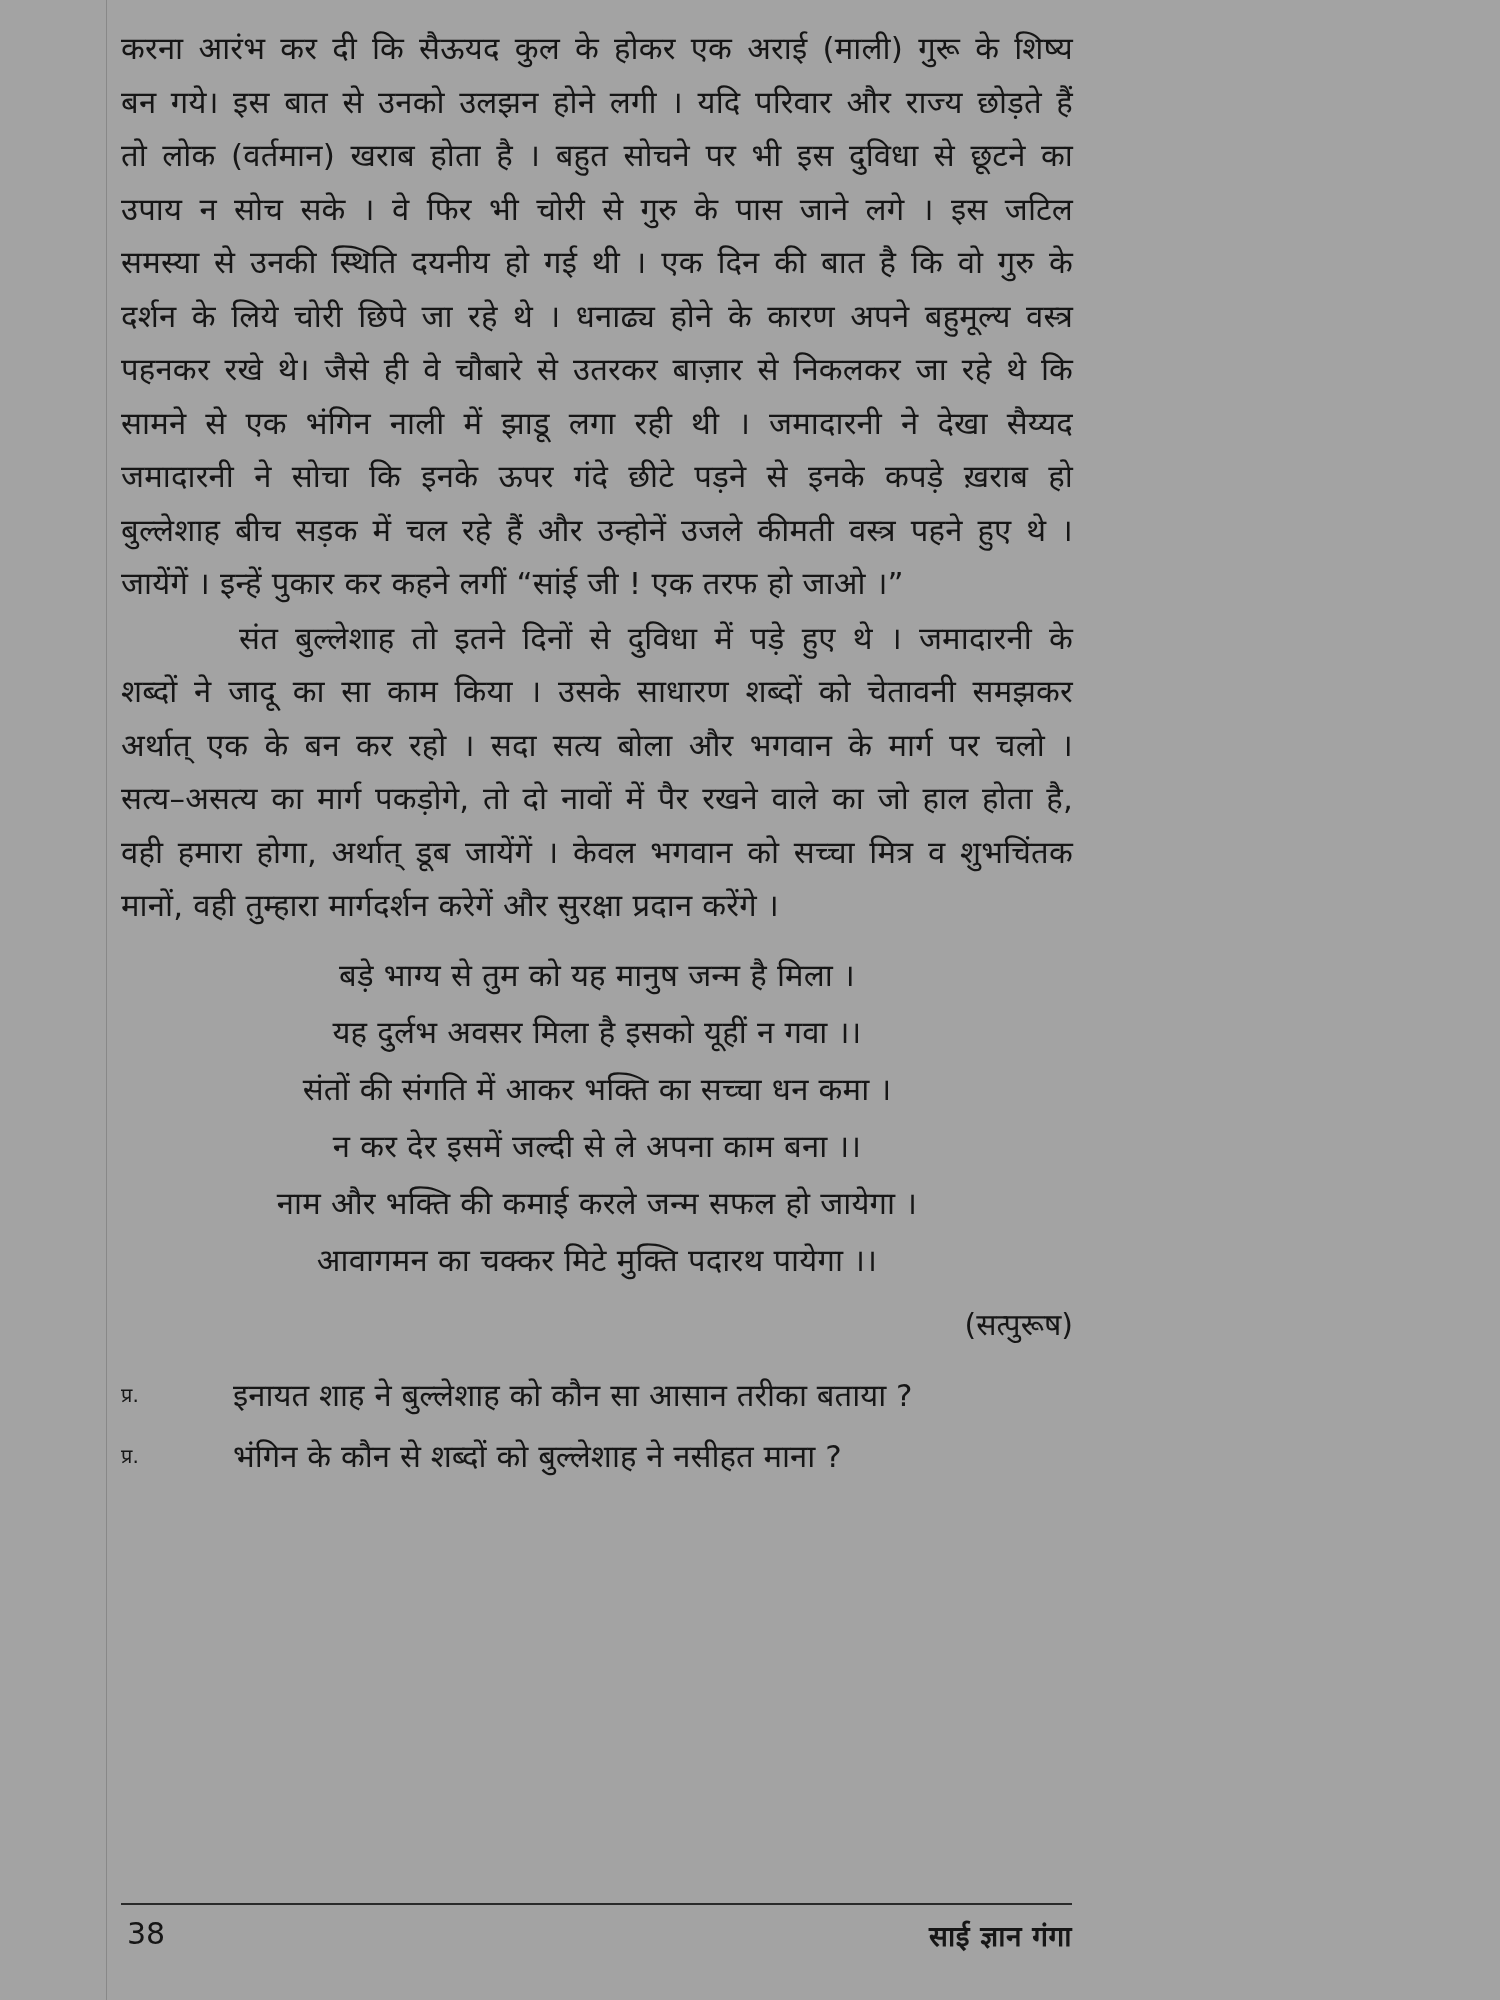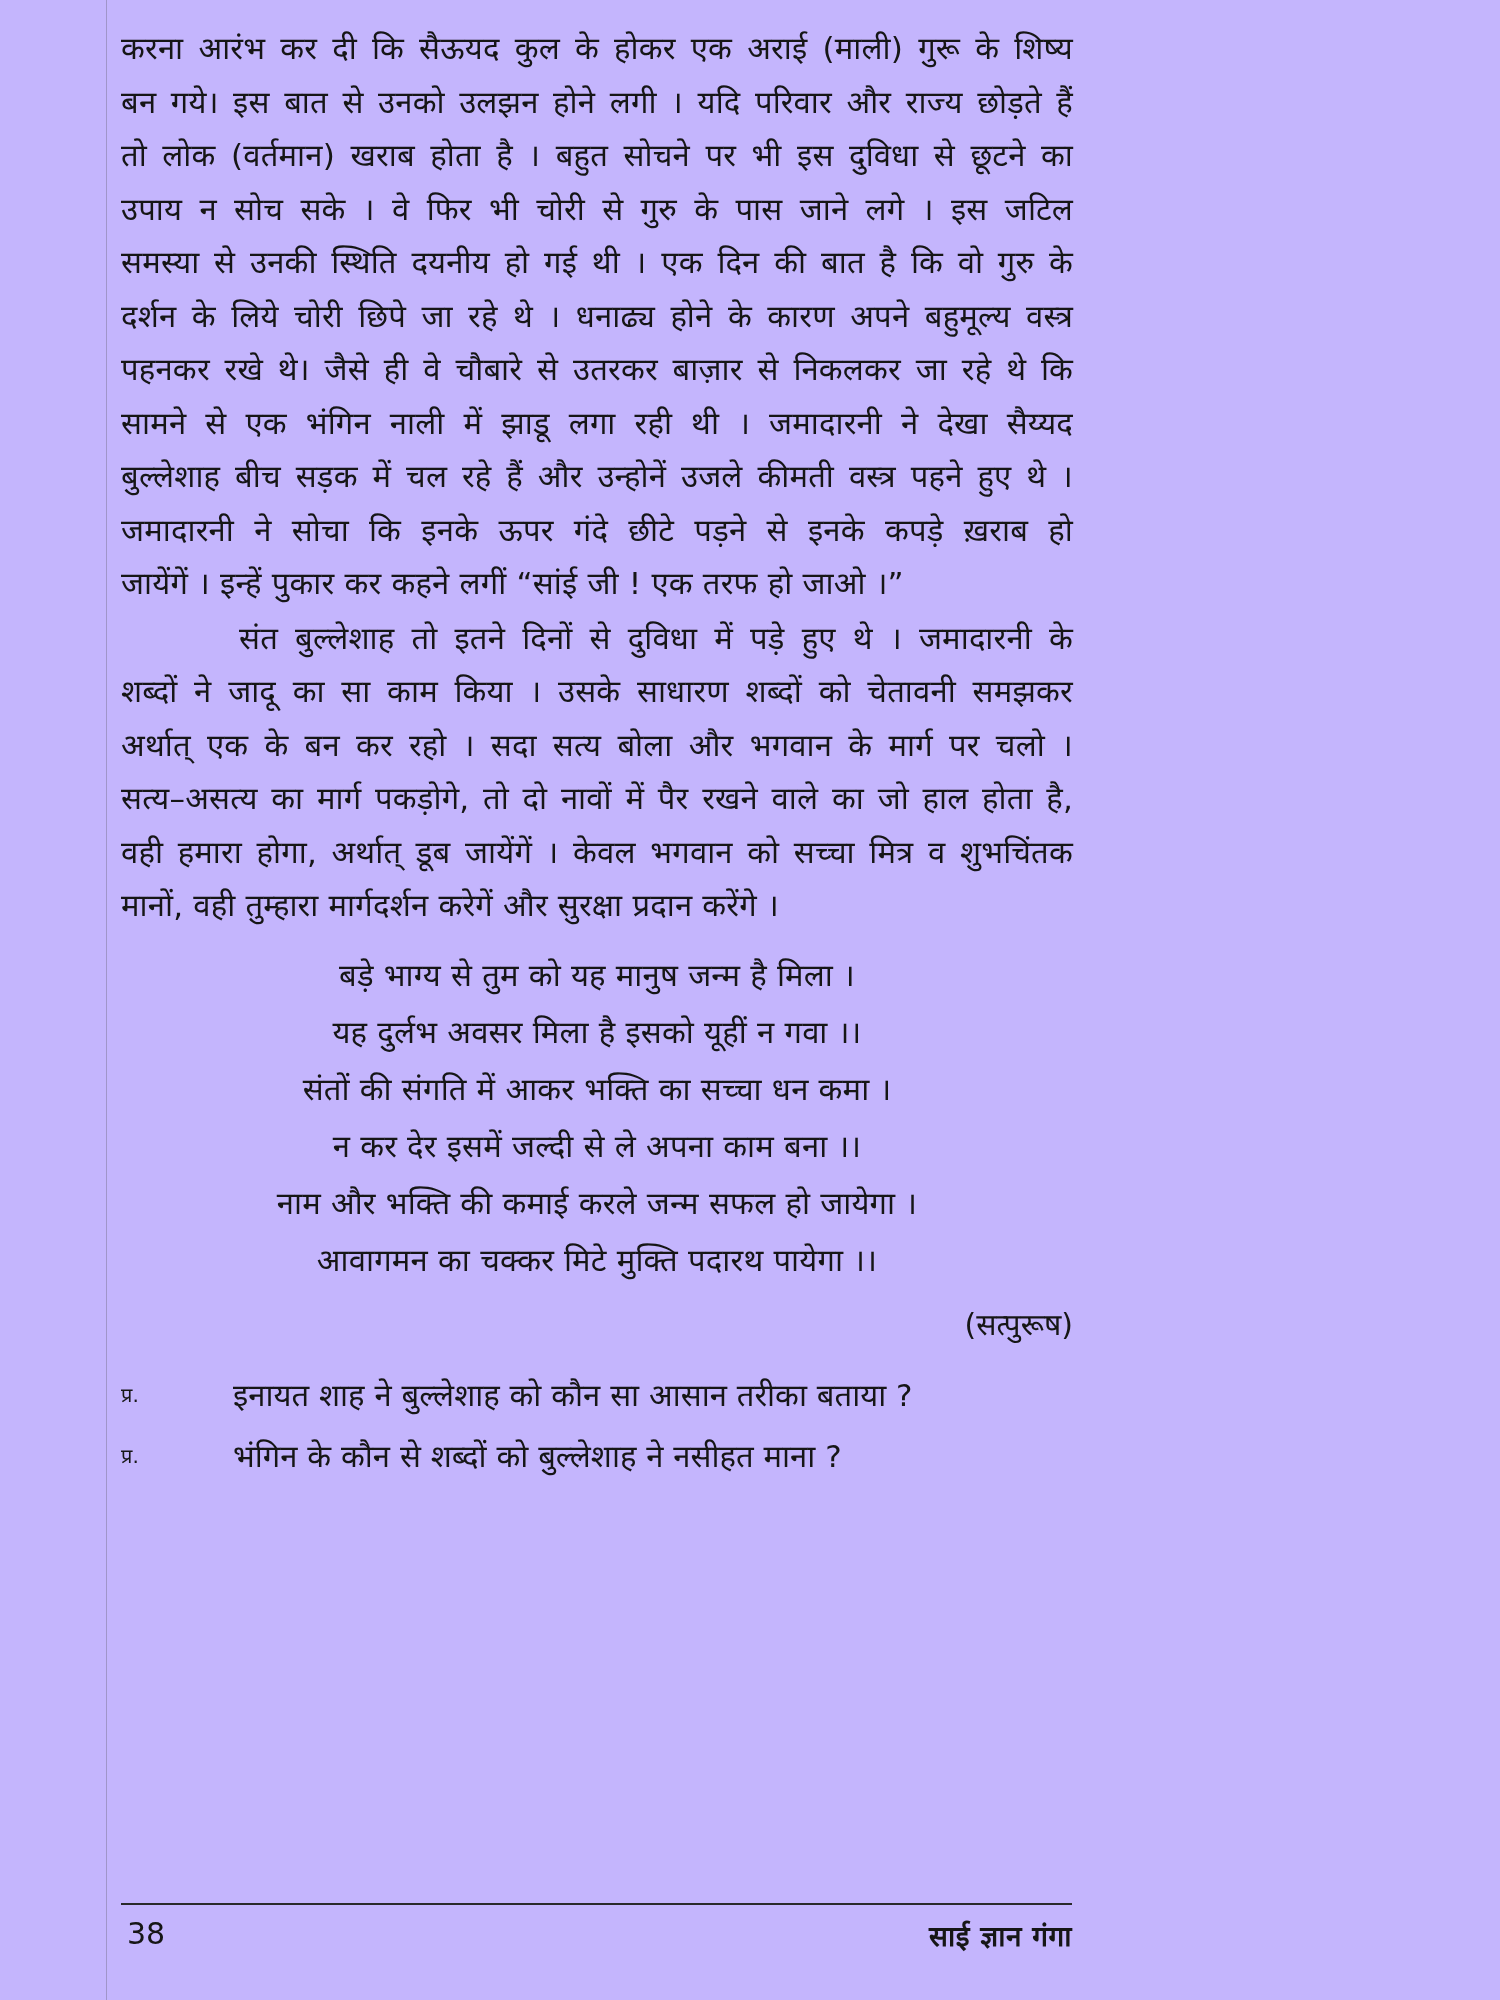--- a/index.html
+++ b/index.html
@@ -4,21 +4,21 @@
 <style>
   * { margin:0; padding:0; box-sizing:border-box; }
   html,body { width:1500px; height:2000px; }
   body {
     background:#fcfcfb;
     font-family:"DejaVu Sans", sans-serif;
     color:#161616;
     position:relative;
     overflow:hidden;
   }
-  .page { position:absolute; inset:0; background:#c4b5fd; }
+  .page { position:absolute; inset:0; background:#a3a3a3; }
   .scan-edge {
     position:absolute; left:106px; top:0; bottom:0; width:1px;
     background:rgba(70,70,70,0.28);
   }
   .content {
     position:absolute; left:121px; top:22px; width:952px;
   }
   .para { margin:0; }
   .line {
     font-size:31px;
@@ -72,22 +72,22 @@
 
     <div class="para para1">
       <div class="line">करना आरंभ कर दी कि सैऊयद कुल के होकर एक अराई (माली) गुरू के शिष्य</div>
       <div class="line">बन गये। इस बात से उनको उलझन होने लगी । यदि परिवार और राज्य छोड़ते हैं</div>
       <div class="line">तो लोक (वर्तमान) खराब होता है । बहुत सोचने पर भी इस दुविधा से छूटने का</div>
       <div class="line">उपाय न सोच सके । वे फिर भी चोरी से गुरु के पास जाने लगे । इस जटिल</div>
       <div class="line">समस्या से उनकी स्थिति दयनीय हो गई थी । एक दिन की बात है कि वो गुरु के</div>
       <div class="line">दर्शन के लिये चोरी छिपे जा रहे थे । धनाढ्य होने के कारण अपने बहुमूल्य वस्त्र</div>
       <div class="line">पहनकर रखे थे।  जैसे ही वे चौबारे से उतरकर बाज़ार से निकलकर जा रहे थे कि</div>
       <div class="line">सामने से एक भंगिन नाली में झाडू लगा रही थी । जमादारनी ने देखा सैय्यद</div>
+      <div class="line">जमादारनी ने सोचा कि इनके ऊपर गंदे छीटे पड़ने से इनके कपड़े ख़राब हो</div>
       <div class="line">बुल्लेशाह बीच सड़क में चल रहे हैं और उन्होनें उजले कीमती वस्त्र पहने हुए थे ।</div>
-      <div class="line">जमादारनी ने सोचा कि इनके ऊपर गंदे छीटे पड़ने से इनके कपड़े ख़राब हो</div>
       <div class="line">जायेंगें । इन्हें पुकार कर कहने लगीं “सांई जी ! एक तरफ हो जाओ ।”</div>
     </div>
 
     <div class="para para2">
       <div class="line first">संत बुल्लेशाह तो इतने दिनों से दुविधा में पड़े हुए थे । जमादारनी के</div>
       <div class="line">शब्दों ने जादू का सा काम किया । उसके साधारण शब्दों को चेतावनी समझकर</div>
       <div class="line">अर्थात् एक के बन कर रहो । सदा सत्य बोला और भगवान के मार्ग पर चलो ।</div>
       <div class="line">सत्य–असत्य का मार्ग पकड़ोगे, तो दो नावों में पैर रखने वाले का जो हाल होता है,</div>
       <div class="line">वही हमारा होगा, अर्थात् डूब जायेंगें । केवल भगवान को सच्चा मित्र व शुभचिंतक</div>
       <div class="line">मानों, वही तुम्हारा मार्गदर्शन करेगें और सुरक्षा प्रदान करेंगे ।</div>

